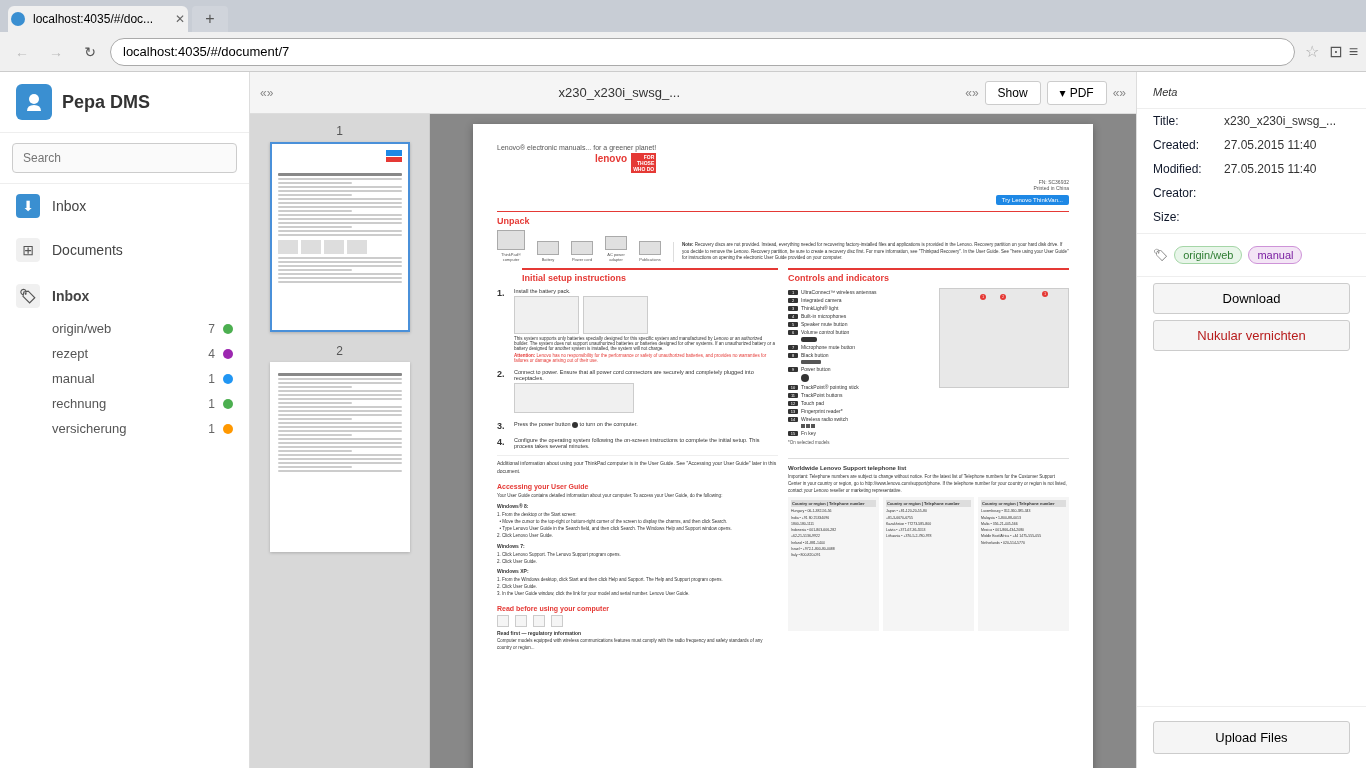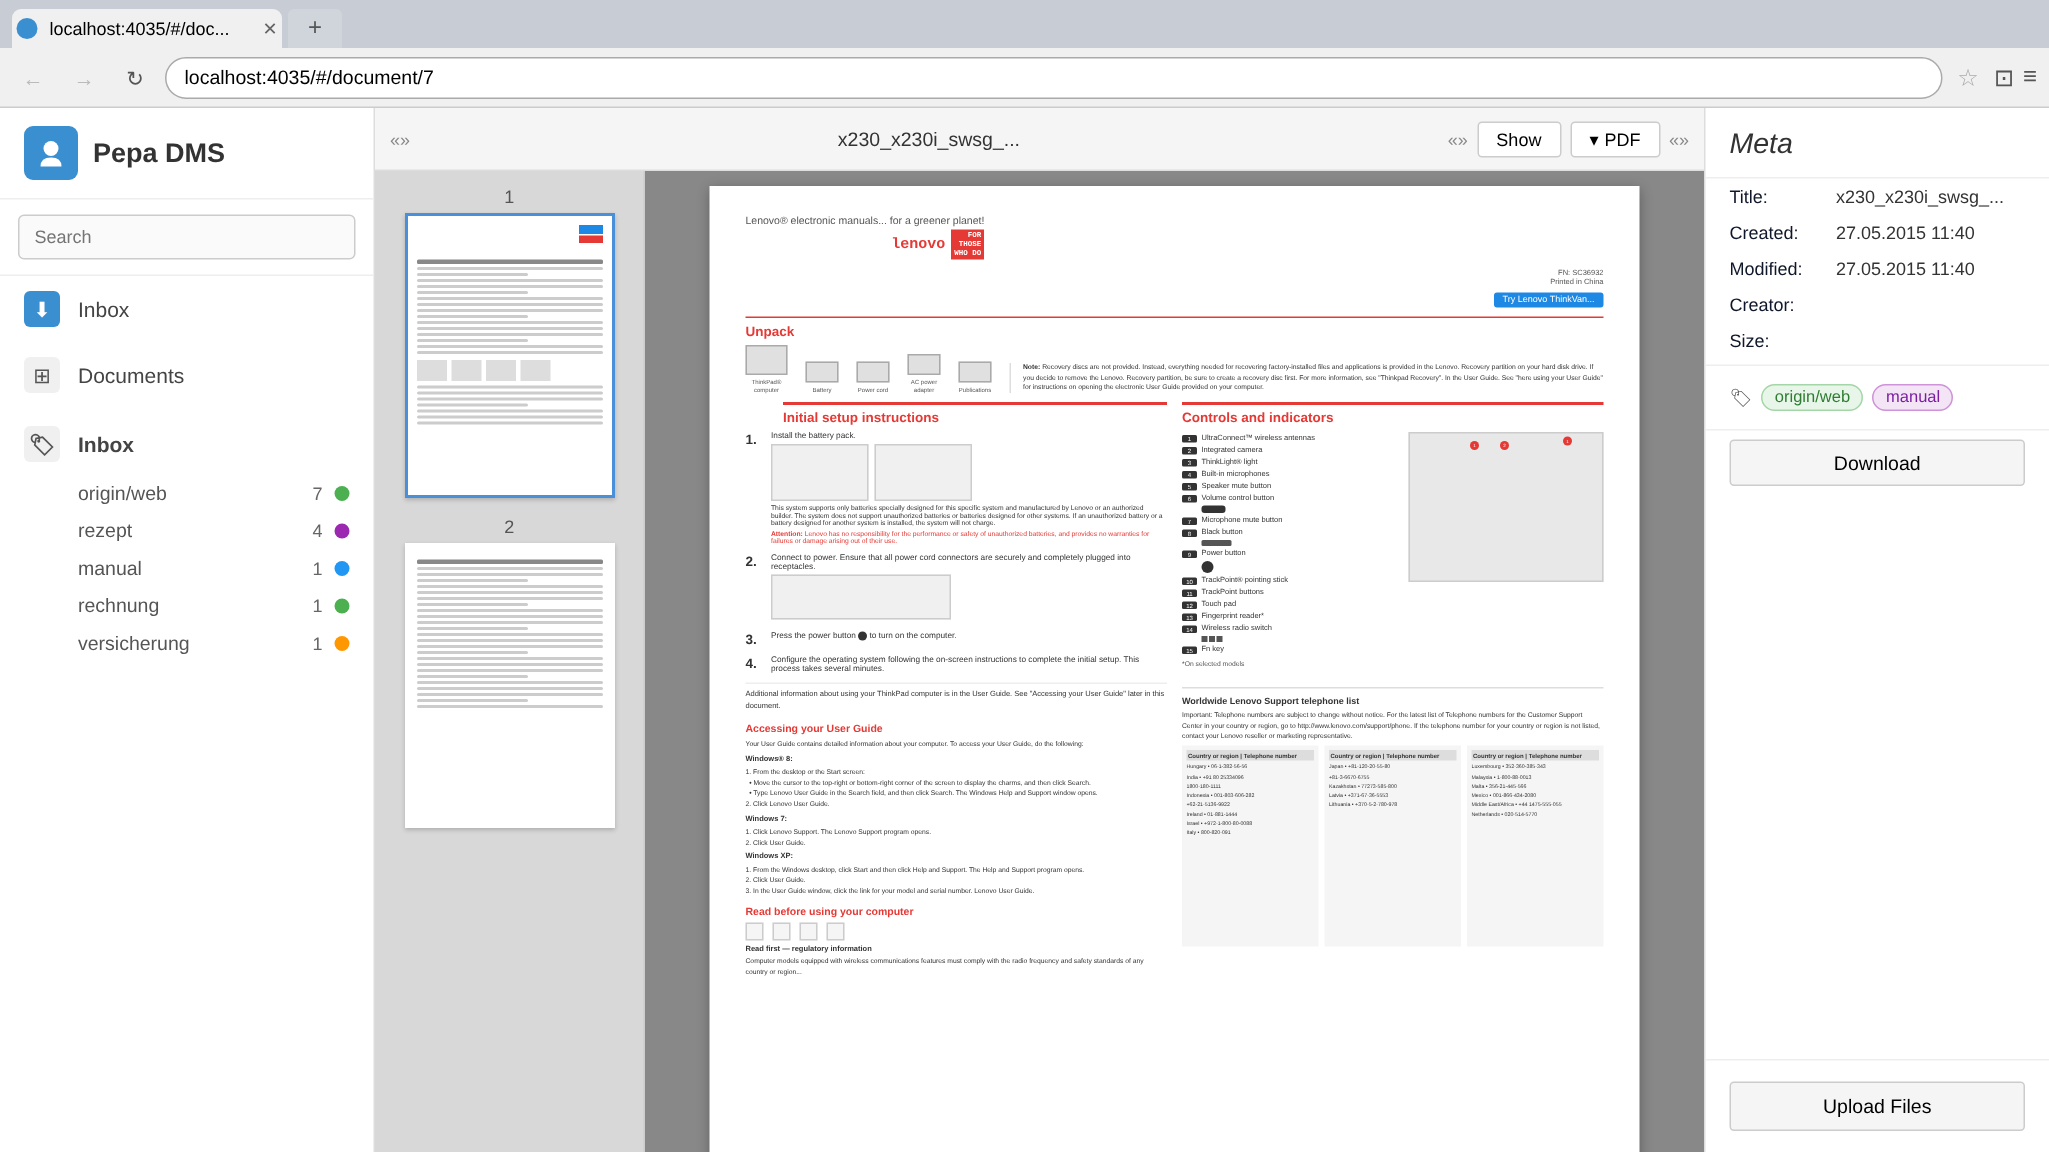--- a/index.html
+++ b/index.html
@@ -291,21 +291,21 @@
       background: white;
       margin: 0 auto;
       width: 620px;
       min-height: 800px;
       box-shadow: 0 2px 8px rgba(0,0,0,0.3);
       padding: 20px 24px;
       font-size: 6px;
     }
     .meta-header {
       font-style: italic;
-      font-size: 19px;
+      font-size: 11px;
       color: #333;
       padding: 14px 16px 10px;
       border-bottom: 1px solid #eee;
     }
     .meta-row {
       display: flex;
       padding: 5px 16px;
       font-size: 12px;
       gap: 6px;
     }
@@ -560,21 +560,21 @@
           </div>
         </div>
       </div>
 
       <div class="document-view">
         <div class="document-page">
 
           <div style="display:flex;justify-content:space-between;margin-bottom:6px;align-items:flex-start;">
             <div style="text-align:right;max-width:180px;">
               <div style="font-size:7px;color:#555;margin-bottom:2px;">Lenovo® electronic manuals... for a greener planet!</div>
-              <div style="display:flex;align-items:center;justify-content:flex-end;gap:4px;font-family:Liberation Mono, monospace;">
+              <div style="display:flex;justify-content:flex-end;gap:4px;">
                 <span style="font-size:10px;color:#e53935;font-weight:bold;">lenovo</span>
                 <div style="background:#e53935;color:white;font-size:5px;padding:1px 2px;font-weight:bold;">FOR<br>THOSE<br>WHO DO</div>
               </div>
             </div>
           </div>
 
           <div style="font-size:5px;color:#555;text-align:right;margin-bottom:4px;">FN: SC36932<br>Printed in China</div>
 
           <div style="text-align:right;margin-bottom:6px;">
             <div style="display:inline-block;background:#1e88e5;color:white;font-size:6px;padding:2px 6px;border-radius:2px;">Try Lenovo ThinkVan...</div>
@@ -848,20 +848,21 @@
 
       <div class="meta-tags-row">
         <span class="tag-icon">🏷</span>
         <span class="tag-badge tag-green">origin/web</span>
         <span class="tag-badge tag-purple">manual</span>
       </div>
 
       <hr class="meta-divider">
 
       <button class="meta-btn download">Download</button>
+      <button class="meta-btn delete">Nukular vernichten</button>
     </div>
 
     <div class="meta-footer">
       <button class="upload-btn">Upload Files</button>
     </div>
   </div>
 
 </div>
 
 </body></html>

